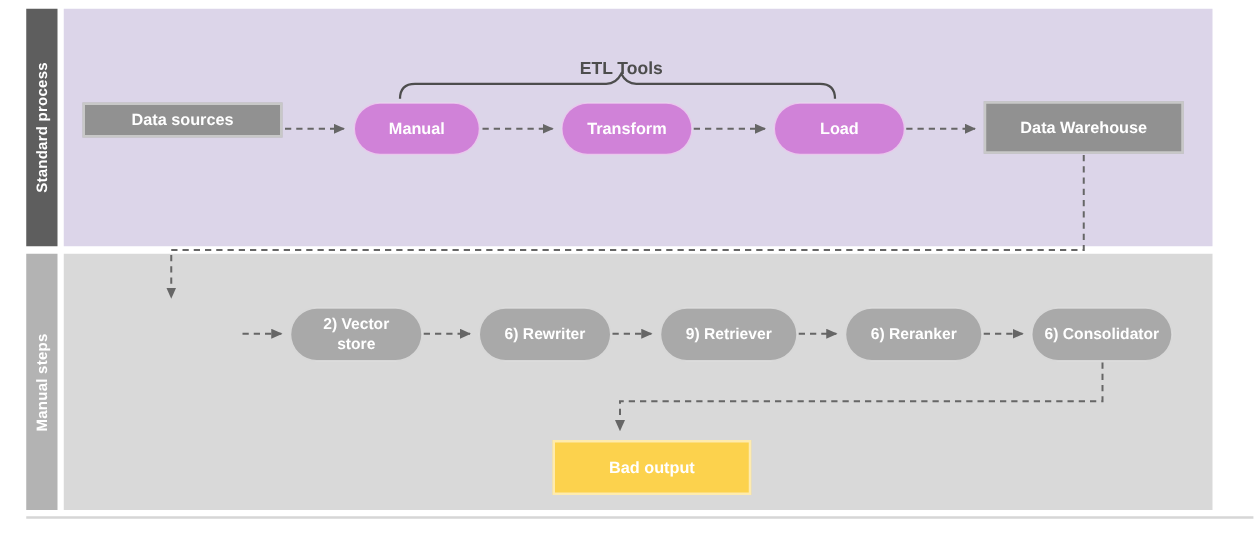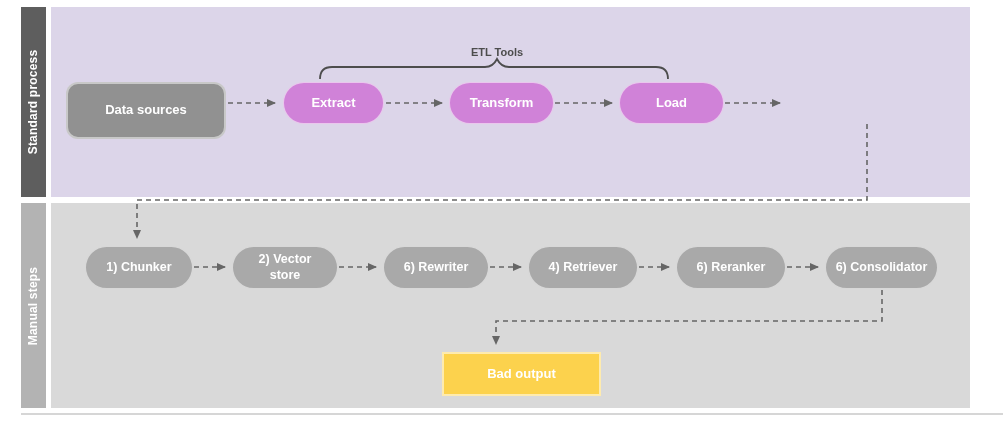--- a/index.html
+++ b/index.html
@@ -30,21 +30,21 @@
     line-height:1.25; box-sizing:border-box;
   }
   .stadium { border-radius:22px; }
   .gray-box { background:var(--box-gray);     border:2px solid rgba(255,255,255,.5); }
   .pink     { background:var(--stadium-pink); border:1.5px solid rgba(255,255,255,.55); }
   .gstep    { background:var(--stadium-gray); border:1.5px solid rgba(255,255,255,.55); font-size:12.5px; }
   .yellow   { background:var(--box-yellow);   border:2px solid rgba(255,255,255,.55);margin-left:24px; }
 
   .etl-label {
     position:absolute; left:437px; top:46px; width:120px; text-align:center;
-    color:var(--label-dark); font-weight:bold; font-size:11px;
+    color:var(--label-dark); font-weight:bold; font-size:14px;
   }
   .bottom-rule { position:absolute; left:21px; top:413px; width:982px; height:2px; background:#d6d6d6; }
 </style>
 </head>
 <body>
 
 <div class="canvas">
 
   <div class="lane-bar standard">
     <span class="lane-label">Standard process</span>
@@ -71,28 +71,28 @@
     <path class="dash" d="M339 267 H376" marker-end="url(#ah)"></path>
     <path class="dash" d="M490 267 H521" marker-end="url(#ah)"></path>
     <path class="dash" d="M639 267 H669" marker-end="url(#ah)"></path>
     <path class="dash" d="M787 267 H818" marker-end="url(#ah)"></path>
     <path class="dash" d="M882 290 V321 H496 V344" marker-end="url(#ah)"></path>
     <path class="solid" d="M320 79 Q320 67 332 67 L485 67 Q493 67 497 59 Q501 67 509 67 L656 67 Q668 67 668 79"></path>
   </svg>
 
   <div class="etl-label">ETL Tools</div>
 
-  <div class="node gray-box" style="left:66px; top:82px; width:160px; height:57px;border-radius:12px;">Data sources</div>
-  <div class="node stadium pink" style="left:283px; top:82px; width:101px; height:42px;">Extract</div>
+  <div class="node gray-box" style="left:66px; top:82px; width:160px; height:28px;">Data sources</div>
+  <div class="node stadium pink" style="left:283px; top:82px; width:101px; height:42px;">Manual</div>
   <div class="node stadium pink" style="left:449px; top:82px; width:105px; height:42px;">Transform</div>
   <div class="node stadium pink" style="left:619px; top:82px; width:105px; height:42px;">Load</div>
+  <div class="node gray-box" style="left:787px; top:81px; width:160px; height:42px;">Data Warehouse</div>
 
-  <div class="node stadium gstep" style="left:85px;  top:246px; width:108px; height:43px;">1) Chunker</div>
   <div class="node stadium gstep" style="left:232px; top:246px; width:106px; height:43px; padding:0 18px;">2) Vector store</div>
   <div class="node stadium gstep" style="left:383px; top:246px; width:106px; height:43px;">6) Rewriter</div>
-  <div class="node stadium gstep" style="left:528px; top:246px; width:110px; height:43px;">4) Retriever</div>
+  <div class="node stadium gstep" style="left:528px; top:246px; width:110px; height:43px;">9) Retriever</div>
   <div class="node stadium gstep" style="left:676px; top:246px; width:110px; height:43px;">6) Reranker</div>
   <div class="node stadium gstep" style="left:825px; top:246px; width:113px; height:43px; padding:0 9px;">6) Consolidator</div>
 
   <div class="node yellow" style="left:418px; top:352px; width:159px; height:44px;">Bad output</div>
 
   <div class="bottom-rule"></div>
 </div>
 
 </body></html>

